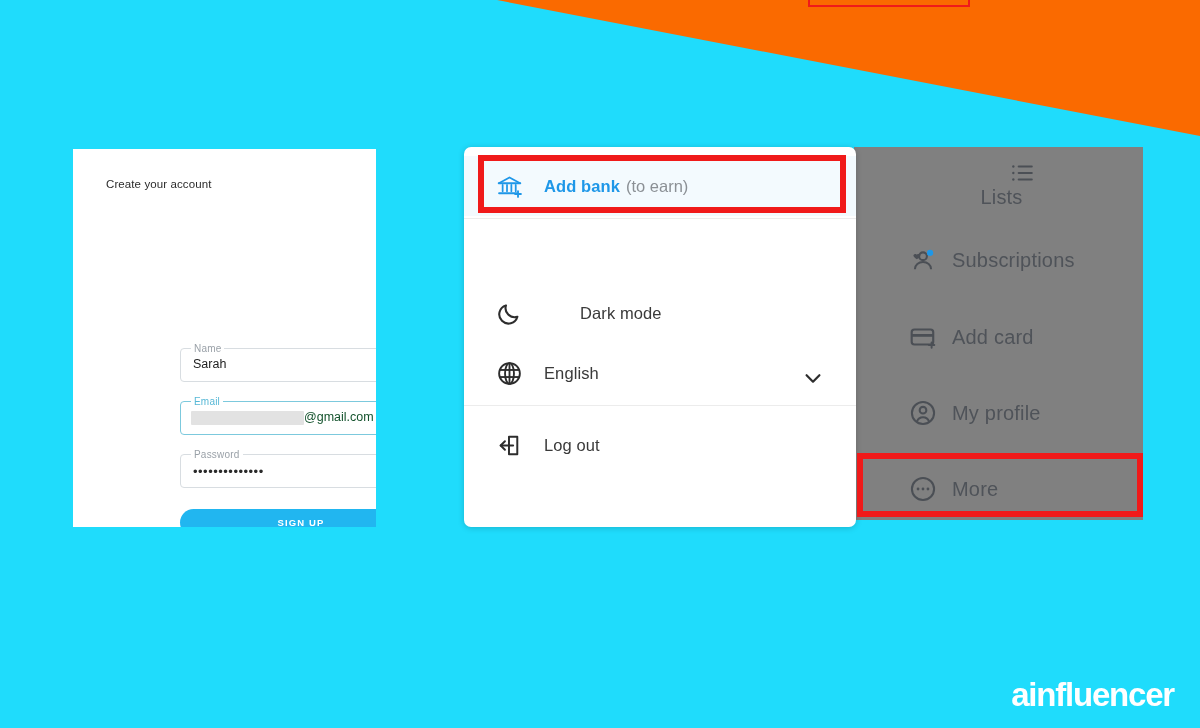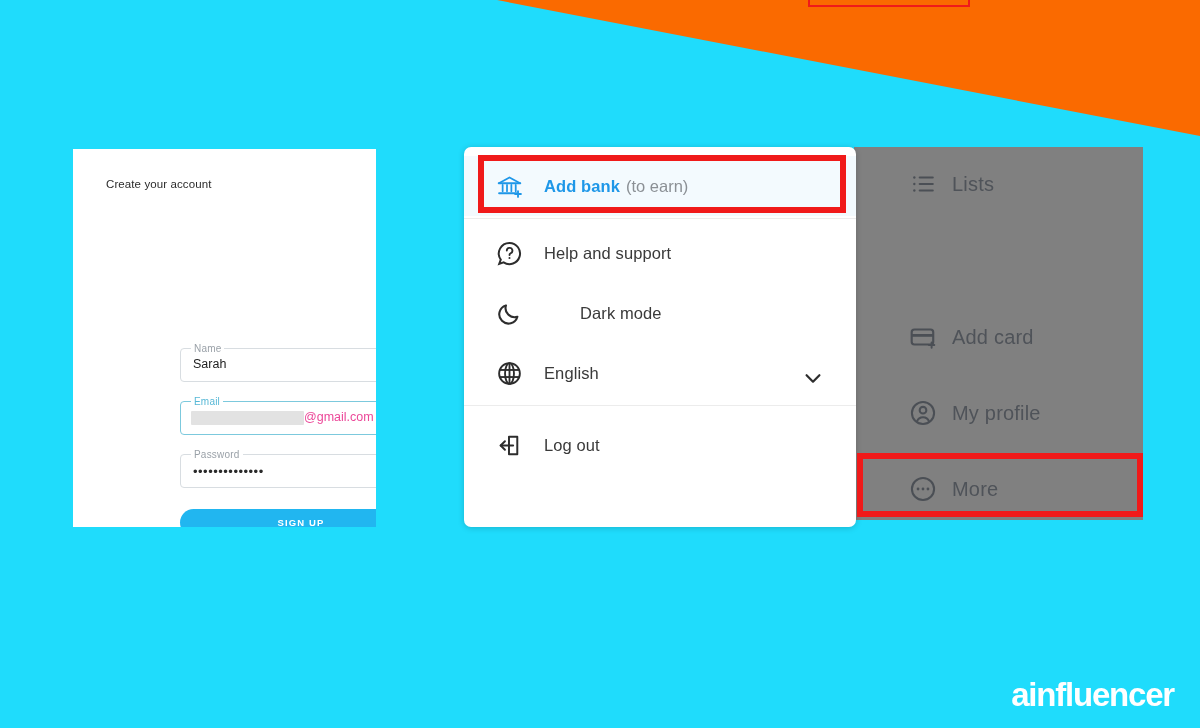--- a/index.html
+++ b/index.html
@@ -41,21 +41,21 @@
     font-size:10px;color:#9aa1a8;letter-spacing:.2px;
   }
   .field.email .field-label{color:#57b8d6;}
   .field-value{
     position:absolute;left:12px;top:8px;font-size:12.5px;color:#222;
   }
   .redact{
     position:absolute;left:10px;top:9px;width:113px;height:14px;
     background:#e2e2e2;border-radius:1px;
   }
-  .email-text{position:absolute;left:123px;top:8px;font-size:12.5px;color:#ec4899;}
+  .email-text{position:absolute;left:123px;top:8px;font-size:12.5px;color:#14532d;}
   .pw-dots{
     position:absolute;left:12px;top:8px;font-size:13px;color:#2a2a2a;
     letter-spacing:.5px;line-height:18px;
   }
   .signup-btn{
     position:absolute;left:107px;top:360px;width:242px;height:27px;
     background:#21B6F0;border-radius:14px;border:0;
     color:#fff;font-size:9.5px;font-weight:bold;letter-spacing:1.1px;
     display:flex;align-items:center;justify-content:center;cursor:pointer;text-align:right;
   }
@@ -131,34 +131,45 @@
     <span class="pw-dots">••••••••••••••</span>
 
   </div>
 
   <div class="signup-btn">SIGN UP</div>
 
 </div>
 
 <div class="gray-panel">
 
-  <div class="gp-row" style="top:13px;">
+  <div class="gp-row" style="top:13px;flex-direction:column;">
     <span class="gp-icon">
       <svg viewBox="0 0 24 24" width="26" height="26" fill="none" stroke="#4b4f55" stroke-width="2" stroke-linecap="round">
         <circle cx="4" cy="6" r="1.1" fill="#4b4f55" stroke="none"></circle>
           <line x1="9" y1="6" x2="21" y2="6"></line>
         <circle cx="4" cy="12" r="1.1" fill="#4b4f55" stroke="none"></circle>
           <line x1="9" y1="12" x2="21" y2="12"></line>
         <circle cx="4" cy="18" r="1.1" fill="#4b4f55" stroke="none"></circle>
           <line x1="9" y1="18" x2="21" y2="18"></line>
       </svg>
     </span>
     <span class="gp-label">Lists</span>
   </div>
 
+  <div class="gp-row" style="top:89px;">
+    <span class="gp-icon">
+      <svg viewBox="0 0 26 26" width="28" height="28">
+        <circle cx="13" cy="9.5" r="3.6" fill="none" stroke="#4b4f55" stroke-width="1.9"></circle>
+        <path d="M5.5 21.5c0-4.1 3.4-6.6 7.5-6.6s7.5 2.5 7.5 6.6" fill="none" stroke="#4b4f55" stroke-width="1.9"></path>
+        <path d="M4.2 8.4c.9-1.6 3.1-.7 3.1 0 0-.7 2.2-1.6 3.1 0 .6 1.1-1.6 3-3.1 4-1.5-1-3.7-2.9-3.1-4z" fill="#4b4f55"></path>
+        <circle cx="19.6" cy="6.4" r="2.9" fill="#1E97E8"></circle>
+      </svg>
+    </span>
+    <span class="gp-label">Subscriptions</span>
+  </div>
 
   <div class="gp-row" style="top:166px;">
     <span class="gp-icon">
       <svg viewBox="0 0 26 26" width="28" height="28" fill="none" stroke="#4b4f55" stroke-width="2">
         <rect x="2.5" y="6" width="20" height="14" rx="2.5"></rect>
         <line x1="2.5" y1="11.5" x2="22.5" y2="11.5" stroke-width="2.6"></line>
         <line x1="21" y1="18" x2="21" y2="23" stroke-width="1.8" stroke-linecap="round"></line>
         <line x1="18.5" y1="20.5" x2="23.5" y2="20.5" stroke-width="1.8" stroke-linecap="round"></line>
       </svg>
     </span>
@@ -204,30 +215,20 @@
         <line x1="21.2" y1="17.4" x2="21.2" y2="23" stroke-width="1.8"></line>
         <line x1="18.4" y1="20.2" x2="24" y2="20.2" stroke-width="1.8"></line>
       </svg>
     </span>
     <span class="m-label">Add bank</span>
     <span class="m-sub">(to earn)</span>
   </div>
 
   <div class="divider" style="top:71px;"></div>
 
-  <div class="menu-row" style="top:76px;">
-    <span class="m-ic">
-      <svg viewBox="0 0 26 26" width="27" height="27" fill="none" stroke="#2d2d2d" stroke-width="1.9" stroke-linecap="round">
-        <path d="M13 2.8a10.2 10.2 0 1 1-5.7 18.7L3.1 23l1.5-4.1A10.2 10.2 0 0 1 13 2.8z"></path>
-        <path d="M10.4 10.2a2.7 2.7 0 1 1 3.6 2.6c-.7.3-1 .9-1 1.7" stroke-width="1.8"></path>
-        <circle cx="13" cy="17.4" r="1" fill="#2d2d2d" stroke="none"></circle>
-      </svg>
-    </span>
-    <span class="m-label">Help and support</span>
-  </div>
 
   <div class="menu-row" style="top:136px;gap:36px;">
     <span class="m-ic">
       <svg viewBox="0 0 26 26" width="27" height="27" fill="none" stroke="#2d2d2d" stroke-width="2" stroke-linecap="round" stroke-linejoin="round">
         <path d="M20.6 16.2A8.8 8.8 0 0 1 9.6 5.2a8.9 8.9 0 1 0 11 11z"></path>
       </svg>
     </span>
     <span class="m-label">Dark mode</span>
   </div>
 

